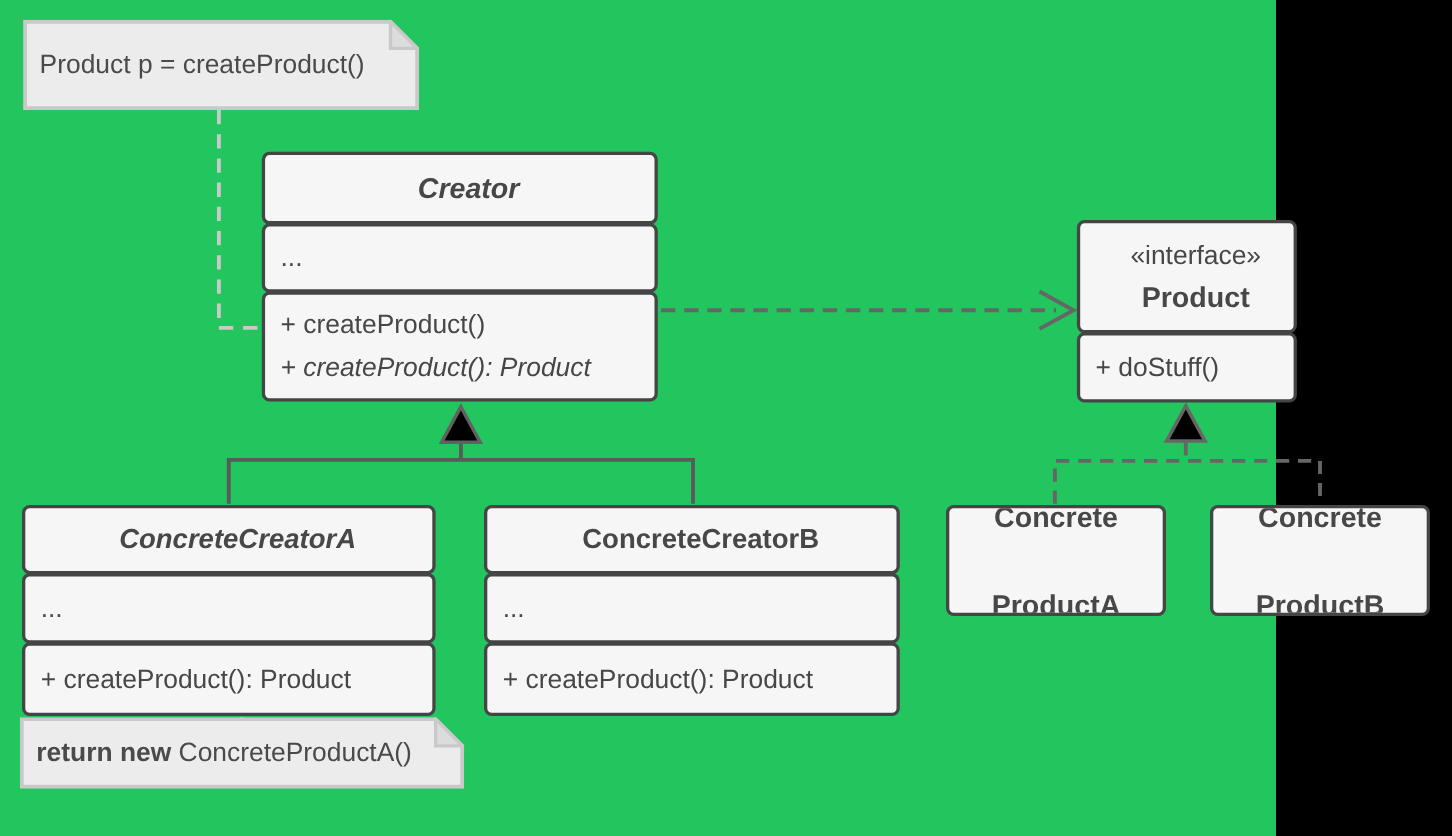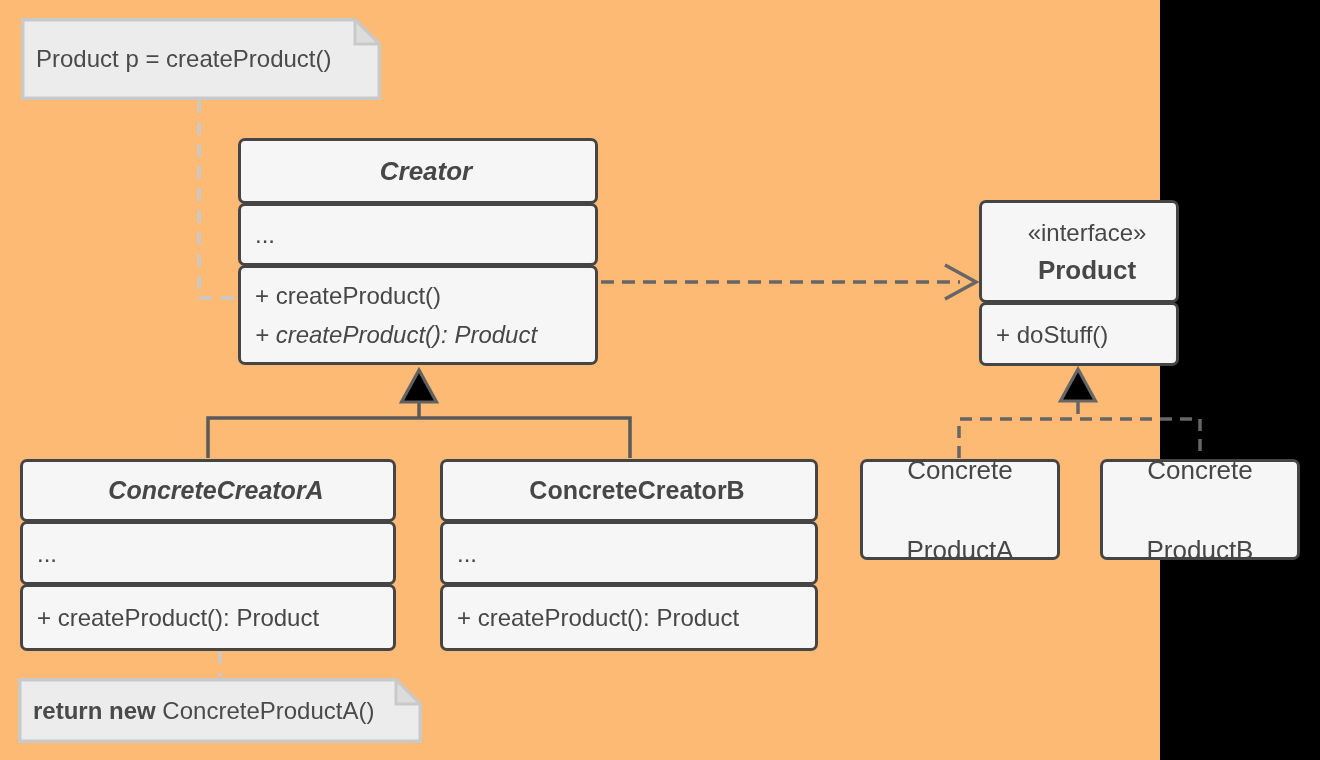--- a/index.html
+++ b/index.html
@@ -5,21 +5,21 @@
   html, body {
     margin: 0; padding: 0;
     background: #000;
     width: 1320px; height: 760px;
     overflow: hidden;
     font-family: "Liberation Sans", sans-serif;
   }
   #canvas {
     position: relative;
     width: 1160px; height: 760px;
-    background: #fdba74;
+    background: #22c55e;
   }
   #wires {
     position: absolute; left: 0; top: 0;
     width: 1320px; height: 760px;
     pointer-events: none;
   }
   
   .uml-class { position: absolute; }
   .compartment {
     box-sizing: border-box;
@@ -44,21 +44,21 @@
   .c-members {
     display: flex; flex-direction: column; justify-content: center;
     padding-left: 14px;
     font-size: 24px;
   }
   .member-line { line-height: 39px; white-space: nowrap; }
   .member-line.abstract-method { font-style: italic; }
   .product-leaf {
     display: flex; flex-direction: column;
     align-items: center; justify-content: center;
-    font-weight: normal; font-size: 26px; line-height: 40px;
+    font-weight: bold; font-size: 26px; line-height: 40px;
     text-align: center;
     gap: 40px;
   }
   
   .note { position: absolute; }
   .note svg { position: absolute; left: 0; top: 0; }
   .note-text {
     position: absolute; left: 0; top: 0; width: 100%; height: 100%;
     box-sizing: border-box;
     color: #4a4a4a;
@@ -152,21 +152,21 @@
     </div>
   </div>
 
   <div class="uml-class" style="left:1100px; top:459px; width:200px;">
     <div class="compartment product-leaf" style="height:101px;">
       <div>Concrete</div>
       <div>ProductB</div>
     </div>
   </div>
 
-  <div class="note" style="left:18px; top:678px; width:404px; height:65px;">
+  <div class="note" style="left:18px; top:652px; width:404px; height:65px;">
     <svg width="404" height="65" viewBox="0 0 404 65">
       <path d="M1.75,1.75 L378,1.75 L402.25,26 L402.25,63.25 L1.75,63.25 Z" fill="#ececec" stroke="#c9c9c9" stroke-width="3.5"></path>
       <path d="M378,1.75 L378,26 L402.25,26 Z" fill="#dcdcdc" stroke="#c9c9c9" stroke-width="3"></path>
     </svg>
     <div class="note-text">
       <div class="note-line"><span class="bold">return new</span><span> ConcreteProductA()</span></div>
     </div>
   </div>
 
 </div>

